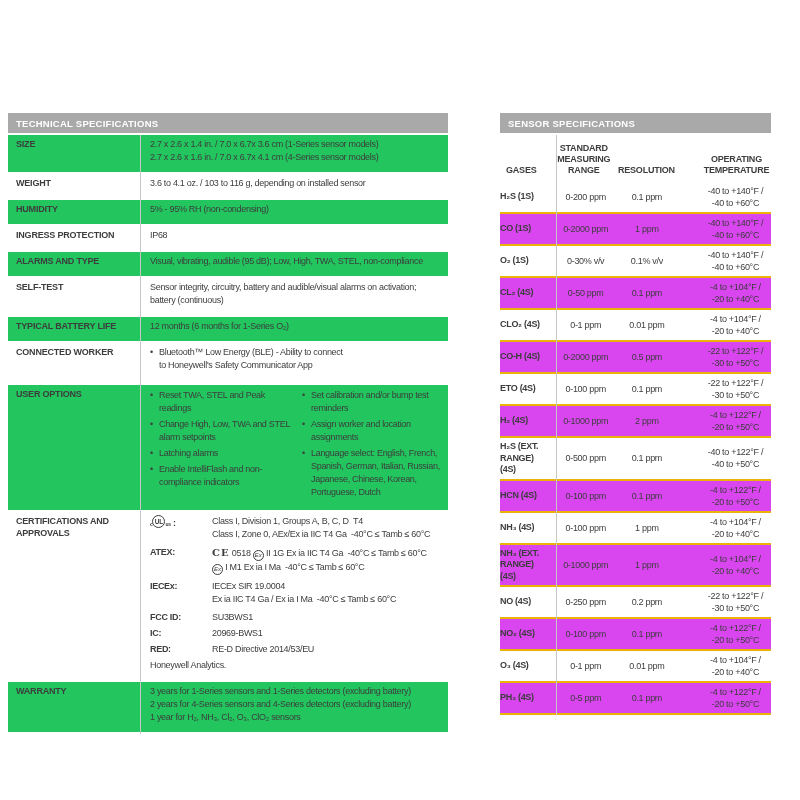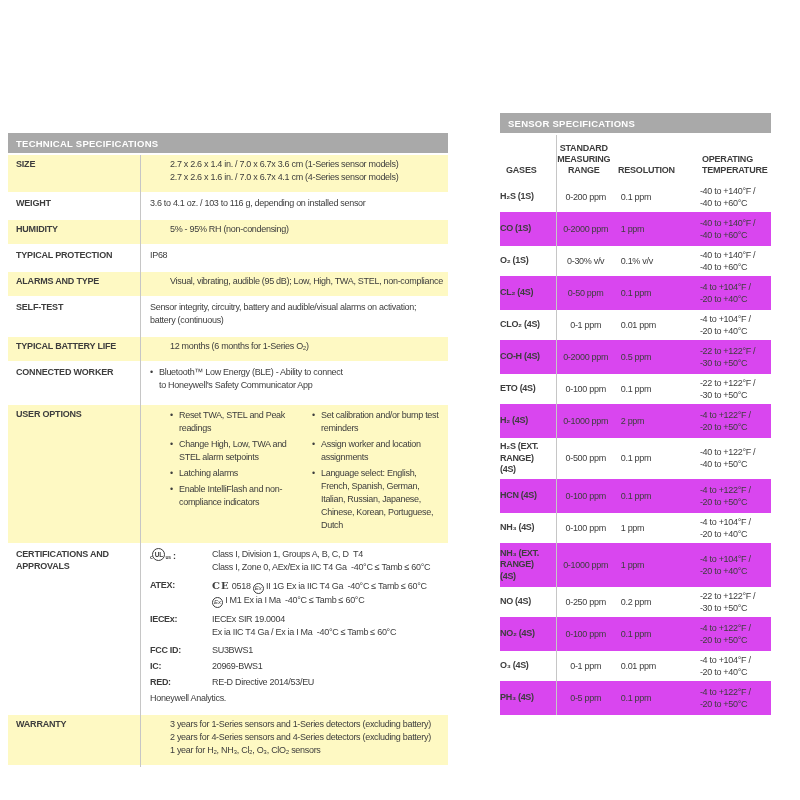--- a/index.html
+++ b/index.html
@@ -6,27 +6,27 @@
   html,body { width:800px; height:800px; background:#ffffff; }
   body { font-family:"Liberation Sans", sans-serif; color:#3d3d3d; position:relative; }
 
   .page { position:absolute; inset:0; background:#fff; }
 
   
   .bar { background:#a9a9a9; color:#ffffff; font-size:9.5px; font-weight:bold;
          letter-spacing:.25px; padding:5px 8px 4px 8px; margin-bottom:2px; }
 
   
-  .tech-table { position:absolute; left:8px; top:113px; width:440px;margin-top:20px; }
+  .tech-table { position:absolute; left:8px; top:113px; width:440px; }
   .tech-body { position:relative; }
   .v-divider { position:absolute; top:0; bottom:0; width:1px; background:#c6c6c6; z-index:2; }
   .tech-body .v-divider { left:132px; }
 
   .trow { display:flex; border-bottom:2px solid #ffffff; }
-  .trow.alt { background:#fef9c3;gap:20px; }
+  .trow.alt { background:#22c55e; }
   .tlabel { width:132px; flex-shrink:0; padding:4px 6px 4px 8px;
             font-size:9px; font-weight:bold; letter-spacing:-.2px; line-height:11.5px; }
   .tval { flex:1; padding:3px 4px 8px 10px; font-size:9px; letter-spacing:-.3px; line-height:13px; }
   .nowrap { white-space:nowrap; }
 
   
   .uo-cols { display:flex; gap:10px; padding-top:1px; }
   .uo-col { flex:1; }
   .bullet-item { display:flex; margin-bottom:3px; }
   .bullet { width:9px; flex-shrink:0; }
@@ -49,25 +49,25 @@
 
   
   .sensor-table { position:absolute; left:500px; top:113px; width:271px; }
   .sensor-body { position:relative; }
   .sensor-body .v-divider { left:56px; }
 
   .shead { display:flex; align-items:flex-end; min-height:47px; padding-bottom:6px; }
   .sh { font-size:9px; font-weight:bold; letter-spacing:-.2px; line-height:11px; }
   .col-gas  { width:56px; padding-left:6px; }
   .col-rng  { width:78px; text-align:center; }
-  .col-res  { width:58px; }
-  .col-tmp  { width:79px; text-align:left;margin-left:27px; }
+  .col-res  { width:58px; text-align:center; }
+  .col-tmp  { width:79px; text-align:center;margin-left:27px; }
   .sh.col-rng span, .sh.col-tmp span { display:inline-block; max-width:66px; }
 
-  .srow { display:flex; align-items:center; border-bottom:2px solid #d946ef; min-height:30px; }
+  .srow { display:flex; align-items:center; border-bottom:2px solid #eab308; min-height:30px; }
   .srow.alt { background:#d946ef; }
   .sc { font-size:9px; letter-spacing:-.3px; line-height:12px; padding:3px 0; }
   .sc.col-gas { font-weight:bold; line-height:11.5px; padding-right:2px; }
 </style>
 </head>
 <body>
 
 <div class="page">
 
   <div class="tech-table">
@@ -87,21 +87,21 @@
         <div class="tlabel">WEIGHT</div>
         <div class="tval nowrap">3.6 to 4.1 oz. / 103 to 116 g, depending on installed sensor</div>
       </div>
 
       <div class="trow alt">
         <div class="tlabel">HUMIDITY</div>
         <div class="tval nowrap">5% - 95% RH (non-condensing)</div>
       </div>
 
       <div class="trow">
-        <div class="tlabel">TYPICAL PROTECTION</div>
+        <div class="tlabel">INGRESS PROTECTION</div>
         <div class="tval nowrap">IP68</div>
       </div>
 
       <div class="trow alt">
         <div class="tlabel">ALARMS AND TYPE</div>
         <div class="tval nowrap">Visual, vibrating, audible (95 dB); Low, High, TWA, STEL, non-compliance</div>
       </div>
 
       <div class="trow">
         <div class="tlabel">SELF-TEST</div>

